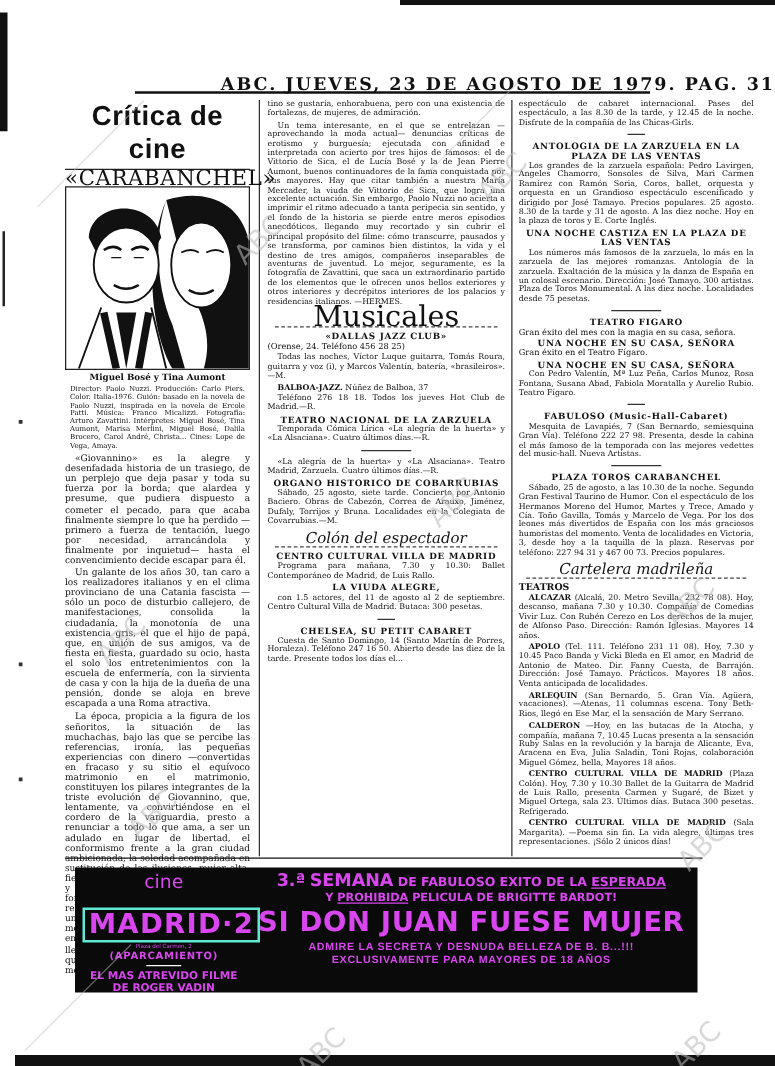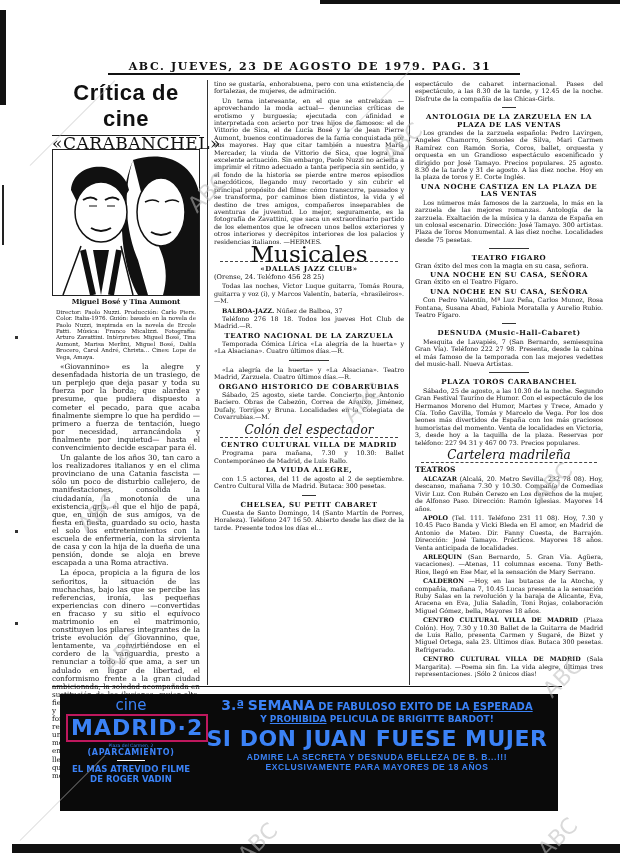--- a/index.html
+++ b/index.html
@@ -1,44 +1,44 @@
 <!DOCTYPE html>
 <html><head>
 <meta charset="utf-8">
 <style>
   html,body{margin:0;padding:0;background:#fff;}
   body{width:620px;height:853px;position:relative;overflow:hidden;font-family:"DejaVu Serif",serif;color:#111;}
   .leftbar{position:absolute;left:0;top:10px;width:6px;height:95px;background:#111;}
   .leftbar2{position:absolute;left:2px;top:185px;width:2px;height:60px;background:#222;}
   .topstrip{position:absolute;left:320px;top:0;width:300px;height:4px;background:#111;}
-  .masthead{position:absolute;left:0;top:60px;width:620px;text-align:center;font-size:11px;font-weight:bold;letter-spacing:1.6px;}
+  .masthead{position:absolute;left:0;top:60px;width:620px;text-align:right;font-size:14px;font-weight:bold;letter-spacing:1.6px;}
   .mastrule{position:absolute;left:108px;top:73px;width:412px;height:2px;background:#111;}
   .col{position:absolute;font-size:6.3px;line-height:7.4px;text-align:justify;}
   .col1{left:52px;top:80px;width:148px;}
   .col2{left:214px;top:80px;width:190px;}
   .col3{left:415px;top:80px;width:188px;}
   .vrule{position:absolute;width:1px;background:#333;}
   h1.critica{font-size:22px;margin:0;font-weight:bold;text-align:center;font-family:Liberation Sans, sans-serif;letter-spacing:0.5px;line-height:26px;}
   .hr{height:1px;background:#222;margin:3px 0;}
   .hr-dash{border-top:1px dashed #444;margin:3px 6px;}
   .giov{font-size:17px;text-align:center;margin:4px 0 2px;letter-spacing:0.5px;}
   .caricature{height:145px;border:1px solid #222;position:relative;overflow:hidden;background:#fff;}
   .caption{text-align:center;font-weight:bold;font-size:7px;margin:2px 0 3px;}
   .credits{font-size:5.6px;line-height:6.4px;padding:0 4px;margin-bottom:3px;}
   .body-lg{font-size:7.2px;line-height:8.1px;}
   p{margin:0 0 2px;text-indent:8px;}
   .musicales{font-size:23px;text-align:center;margin:6px 0 3px;font-family:"DejaVu Serif",serif;}
   .sec-h{font-weight:bold;text-align:center;font-size:7px;letter-spacing:0.6px;margin:0 0 1px;}
   .sub-h{font-size:6.6px;margin-bottom:1px;}
   .ital-h{font-style:italic;text-align:center;font-size:12px;margin:6px 0 2px;}
   .short-rule{width:40px;height:1px;background:#333;margin:5px auto;}
-  .ad{position:absolute;left:60px;top:694px;width:498px;height:117px;background:#0a0a0a;color:#3b82f6;}
+  .ad{position:absolute;left:60px;top:694px;width:498px;height:100px;background:#0a0a0a;color:#d946ef;}
   .ad-left{position:absolute;left:6px;top:4px;width:130px;height:90px;text-align:center;font-family:"DejaVu Sans",sans-serif;}
   .ad-cine{font-size:15px;line-height:15px;}
-  .ad-madrid{display:inline-block;border:2px solid #be185d;font-size:22px;font-weight:bold;padding:0 3px;line-height:24px;letter-spacing:1px;margin-top:1px;}
+  .ad-madrid{display:inline-block;border:2px solid #5eead4;font-size:22px;font-weight:bold;padding:0 3px;line-height:24px;letter-spacing:1px;margin-top:13px;}
   .ad-small{font-size:4.5px;margin-top:1px;}
   .ad-park{font-size:8px;font-weight:bold;letter-spacing:0.6px;}
   .ad-rule{width:28px;height:1px;background:#fff;margin:3px auto;}
   .ad-bottom{font-size:8.5px;font-weight:bold;line-height:10px;margin-top:2px;}
   .ad-right{position:absolute;left:140px;top:4px;width:354px;text-align:center;font-family:"DejaVu Sans",sans-serif;}
   .ad-l1{font-size:10px;font-weight:bold;line-height:14px;}
   .ad-l1 .big{font-size:14px;}
   .ad-l2{font-size:9px;font-weight:bold;line-height:11px;}
   .ad-title{font-size:22px;font-weight:bold;line-height:27px;letter-spacing:0.5px;font-family:"DejaVu Sans",sans-serif;}
   .ad-l4,.ad-l5{font-size:8.5px;font-family:Liberation Sans, sans-serif;font-weight:bold;line-height:10px;letter-spacing:0.6px;}
@@ -141,21 +141,21 @@
   <div class="short-rule"></div>
 
   <div class="sec-h">TEATRO FIGARO</div>
   <div class="sub-h">Gran éxito del mes con la magia en su casa, señora.</div>
   <div class="sec-h" style="margin-top:1px">UNA NOCHE EN SU CASA, SEÑORA</div>
   <div class="sub-h">Gran éxito en el Teatro Fígaro.</div>
   <div class="sec-h" style="margin-top:1px">UNA NOCHE EN SU CASA, SEÑORA</div>
   <p>Con Pedro Valentín, Mª Luz Peña, Carlos Munoz, Rosa Fontana, Susana Abad, Fabiola Moratalla y Aurelio Rubio. Teatro Fígaro.</p>
   <div class="short-rule" style="width:14px"></div>
 
-  <div class="sec-h">DESNUDA (Music-Hall-Cabaret)</div>
+  <div class="sec-h">FABULOSO (Music-Hall-Cabaret)</div>
   <p>Mesquita de Lavapiés, 7 (San Bernardo, semiesquina Gran Vía). Teléfono 222 27 98. Presenta, desde la cabina el más famoso de la temporada con las mejores vedettes del music-hall. Nueva Artistas.</p>
   <div class="short-rule"></div>
 
   <div class="sec-h">PLAZA TOROS CARABANCHEL</div>
   <p>Sábado, 25 de agosto, a las 10.30 de la noche. Segundo Gran Festival Taurino de Humor. Con el espectáculo de los Hermanos Moreno del Humor, Martes y Trece, Amado y Cía. Toño Gavilla, Tomás y Marcelo de Vega. Por los dos leones más divertidos de España con los más graciosos humoristas del momento. Venta de localidades en Victoria, 3, desde hoy a la taquilla de la plaza. Reservas por teléfono: 227 94 31 y 467 00 73. Precios populares.</p>
 
   <div class="ital-h">Cartelera madrileña</div>
   <div class="hr-dash"></div>
   <div style="font-weight:bold;font-size:7.5px;margin:3px 0 1px">TEATROS</div>
 

